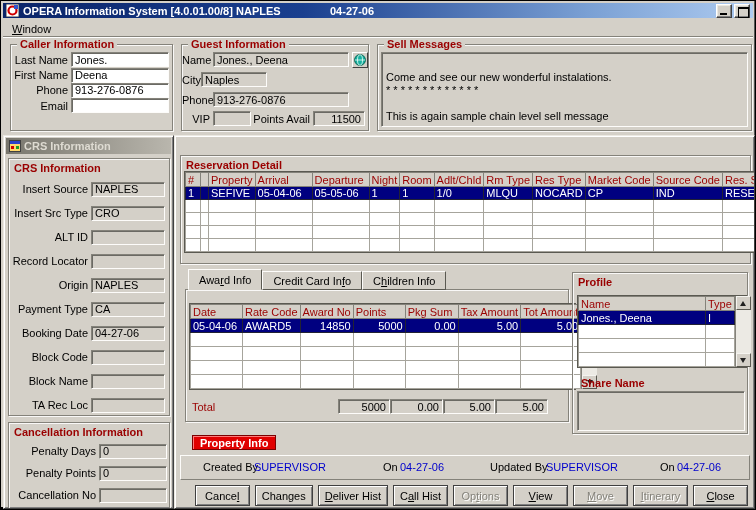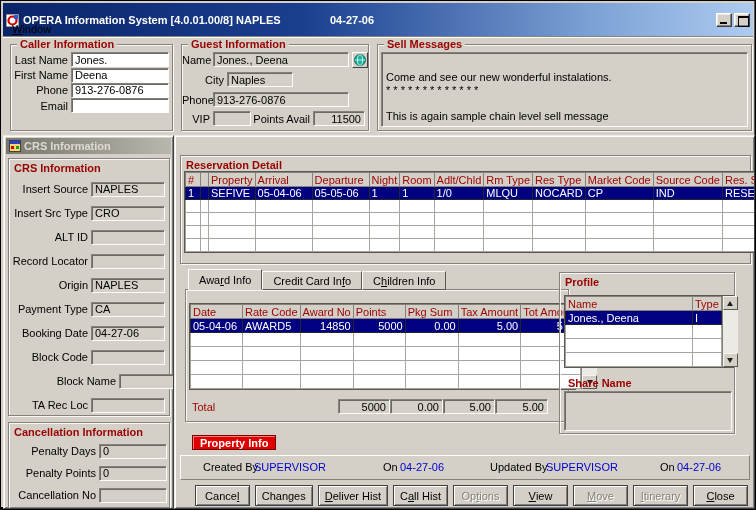--- a/index.html
+++ b/index.html
@@ -6,21 +6,21 @@
   html,body { width:756px; height:510px; background:#000; }
   #root {
     position:absolute; left:0; top:0; width:756px; height:510px;
     background:#d4d0c8; border:1px solid #000;
     box-shadow: inset 0 -2px 0 #000, inset -1px 0 0 #555;
     font-family:"Liberation Sans", sans-serif; font-size:11px; color:#000;
     overflow:hidden;
   }
   
   .titlebar {
-    position:absolute; left:2px; top:2px; right:2px; height:34px;
+    position:absolute; left:2px; top:2px; right:2px; height:15px;
     background:linear-gradient(90deg,#0a2468 0%,#1a3f8f 40%,#7aa0d4 78%,#aecbf0 100%);
     display:flex; align-items:center; padding:0 3px; color:#fff; font-weight:bold;
   }
   .titlebar .apptitle { margin-left:4px; white-space:nowrap; }
   .tb-prop { position:absolute; left:233px; }
   .tb-date { position:absolute; left:327px; }
   .win-btns { margin-left:auto; display:flex; gap:2px; }
   .win-btn { width:16px; height:14px; background:#d4d0c8; border:1px solid; border-color:#fff #404040 #404040 #fff; box-shadow:inset -1px -1px 0 #808080, inset 1px 1px 0 #ece9e2; position:relative; }
   .win-btn.min::after { content:""; position:absolute; left:3px; bottom:2px; width:7px; height:2px; background:#000; }
   .win-btn.max::after { content:""; position:absolute; left:3px; top:2px; width:9px; height:8px; border:1px solid #000; border-top-width:2px; }
@@ -131,21 +131,21 @@
       <div class="field" style="width:136px;">Jones., Deena</div>
     </div>
     <div class="globe-btn" style="left:170px; top:7px;">
       <svg width="12" height="12">
         <circle cx="6" cy="6" r="5.4" fill="#18b0a0" stroke="#065"></circle>
         <ellipse cx="6" cy="6" rx="2.5" ry="5.2" fill="none" stroke="#e8fff8" stroke-width="0.8"></ellipse>
         <line x1="0.8" y1="6" x2="11.2" y2="6" stroke="#e8fff8" stroke-width="0.8"></line>
       </svg>
     </div>
     <div class="fieldrow abs" style="left:0; top:27px;">
-      <span class="lbl" style="width:45px;">City</span>
+      <span class="lbl" style="width:19px;">City</span>
       <div class="field" style="width:66px;">Naples</div>
     </div>
     <div class="fieldrow abs" style="left:0; top:47px;">
       <span class="lbl" style="width:31px;">Phone</span>
       <div class="field" style="width:136px;">913-276-0876</div>
     </div>
     <div class="fieldrow abs" style="left:0; top:66px;">
       <span class="lbl" style="width:31px;">VIP</span>
       <div class="field" style="width:38px;"></div>
       <span class="lbl" style="width:62px;">Points Avail</span>
@@ -201,21 +201,21 @@
             <div class="field" style="width: 74px;">CA</div>
           </div>
           <div class="fieldrow" style="height: 24px;">
             <span class="lbl" style="width: 80px;">Booking Date</span>
             <div class="field" style="width: 74px;">04-27-06</div>
           </div>
           <div class="fieldrow" style="height: 24px;">
             <span class="lbl" style="width: 80px;">Block Code</span>
             <div class="field" style="width: 74px;"></div>
           </div>
-          <div class="fieldrow" style="height: 24px; margin-left: 28px;">
+          <div class="fieldrow" style="height: 24px;">
             <span class="lbl" style="width: 80px;">Block Name</span>
             <div class="field" style="width: 74px;"></div>
           </div>
           <div class="fieldrow" style="height: 24px;">
             <span class="lbl" style="width: 80px;">TA Rec Loc</span>
             <div class="field" style="width: 74px;"></div>
           </div>
         </div>
     </div>
     <div class="group" style="left:4px; top:286px; width:162px; height:112px;">
@@ -449,21 +449,21 @@
             </div>
         </div>
       </div>
       <span class="abs" style="left:6px; top:111px; color:#9a0000;">Total</span>
       <div class="field r abs" style="left:152px; top:109px; width:52px;">5000</div>
       <div class="field r abs" style="left:204px; top:109px; width:53px;">0.00</div>
       <div class="field r abs" style="left:257px; top:109px; width:52px;">5.00</div>
       <div class="field r abs" style="left:309px; top:109px; width:53px;">5.00</div>
     </div>
 
-    <div class="group" style="left:384px; top:136px; width:176px; height:162px;">
+    <div class="group" style="left:397px; top:136px; width:176px; height:162px;">
       <span class="gl-in">Profile</span>
       <div class="tblwrap rh15" style="left:4px; top:22px;">
         <div class="tblhost">
             <table class="tbl">
               <colgroup>
                 <col style="width: 127px;">
                 <col style="width: 25px;">
               </colgroup>
               <thead>
                 <tr>

